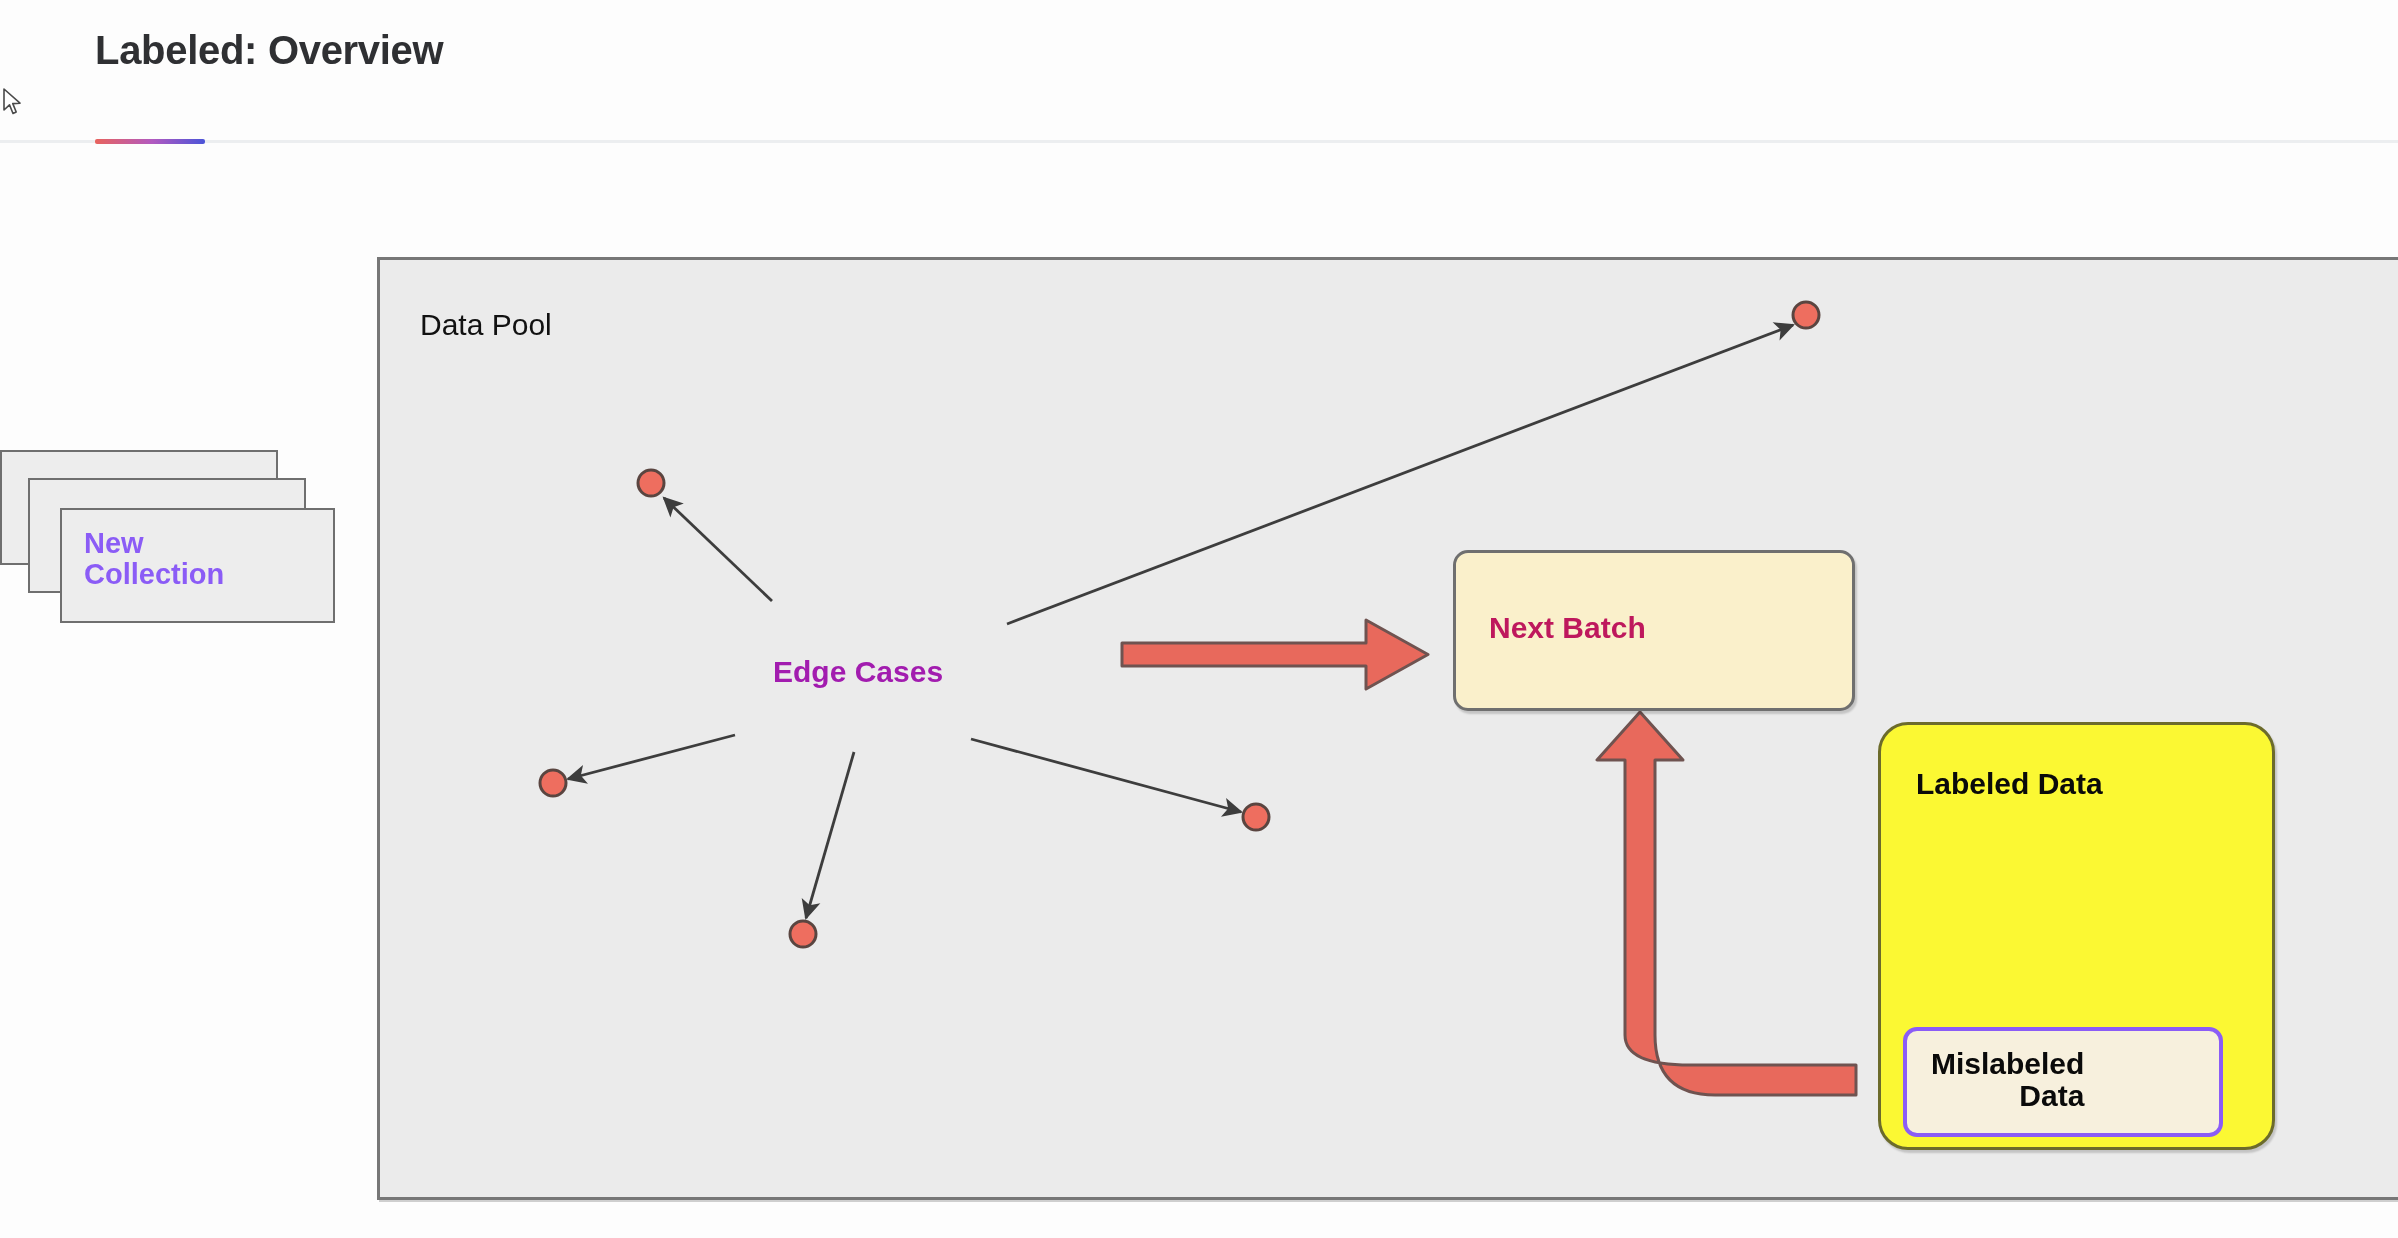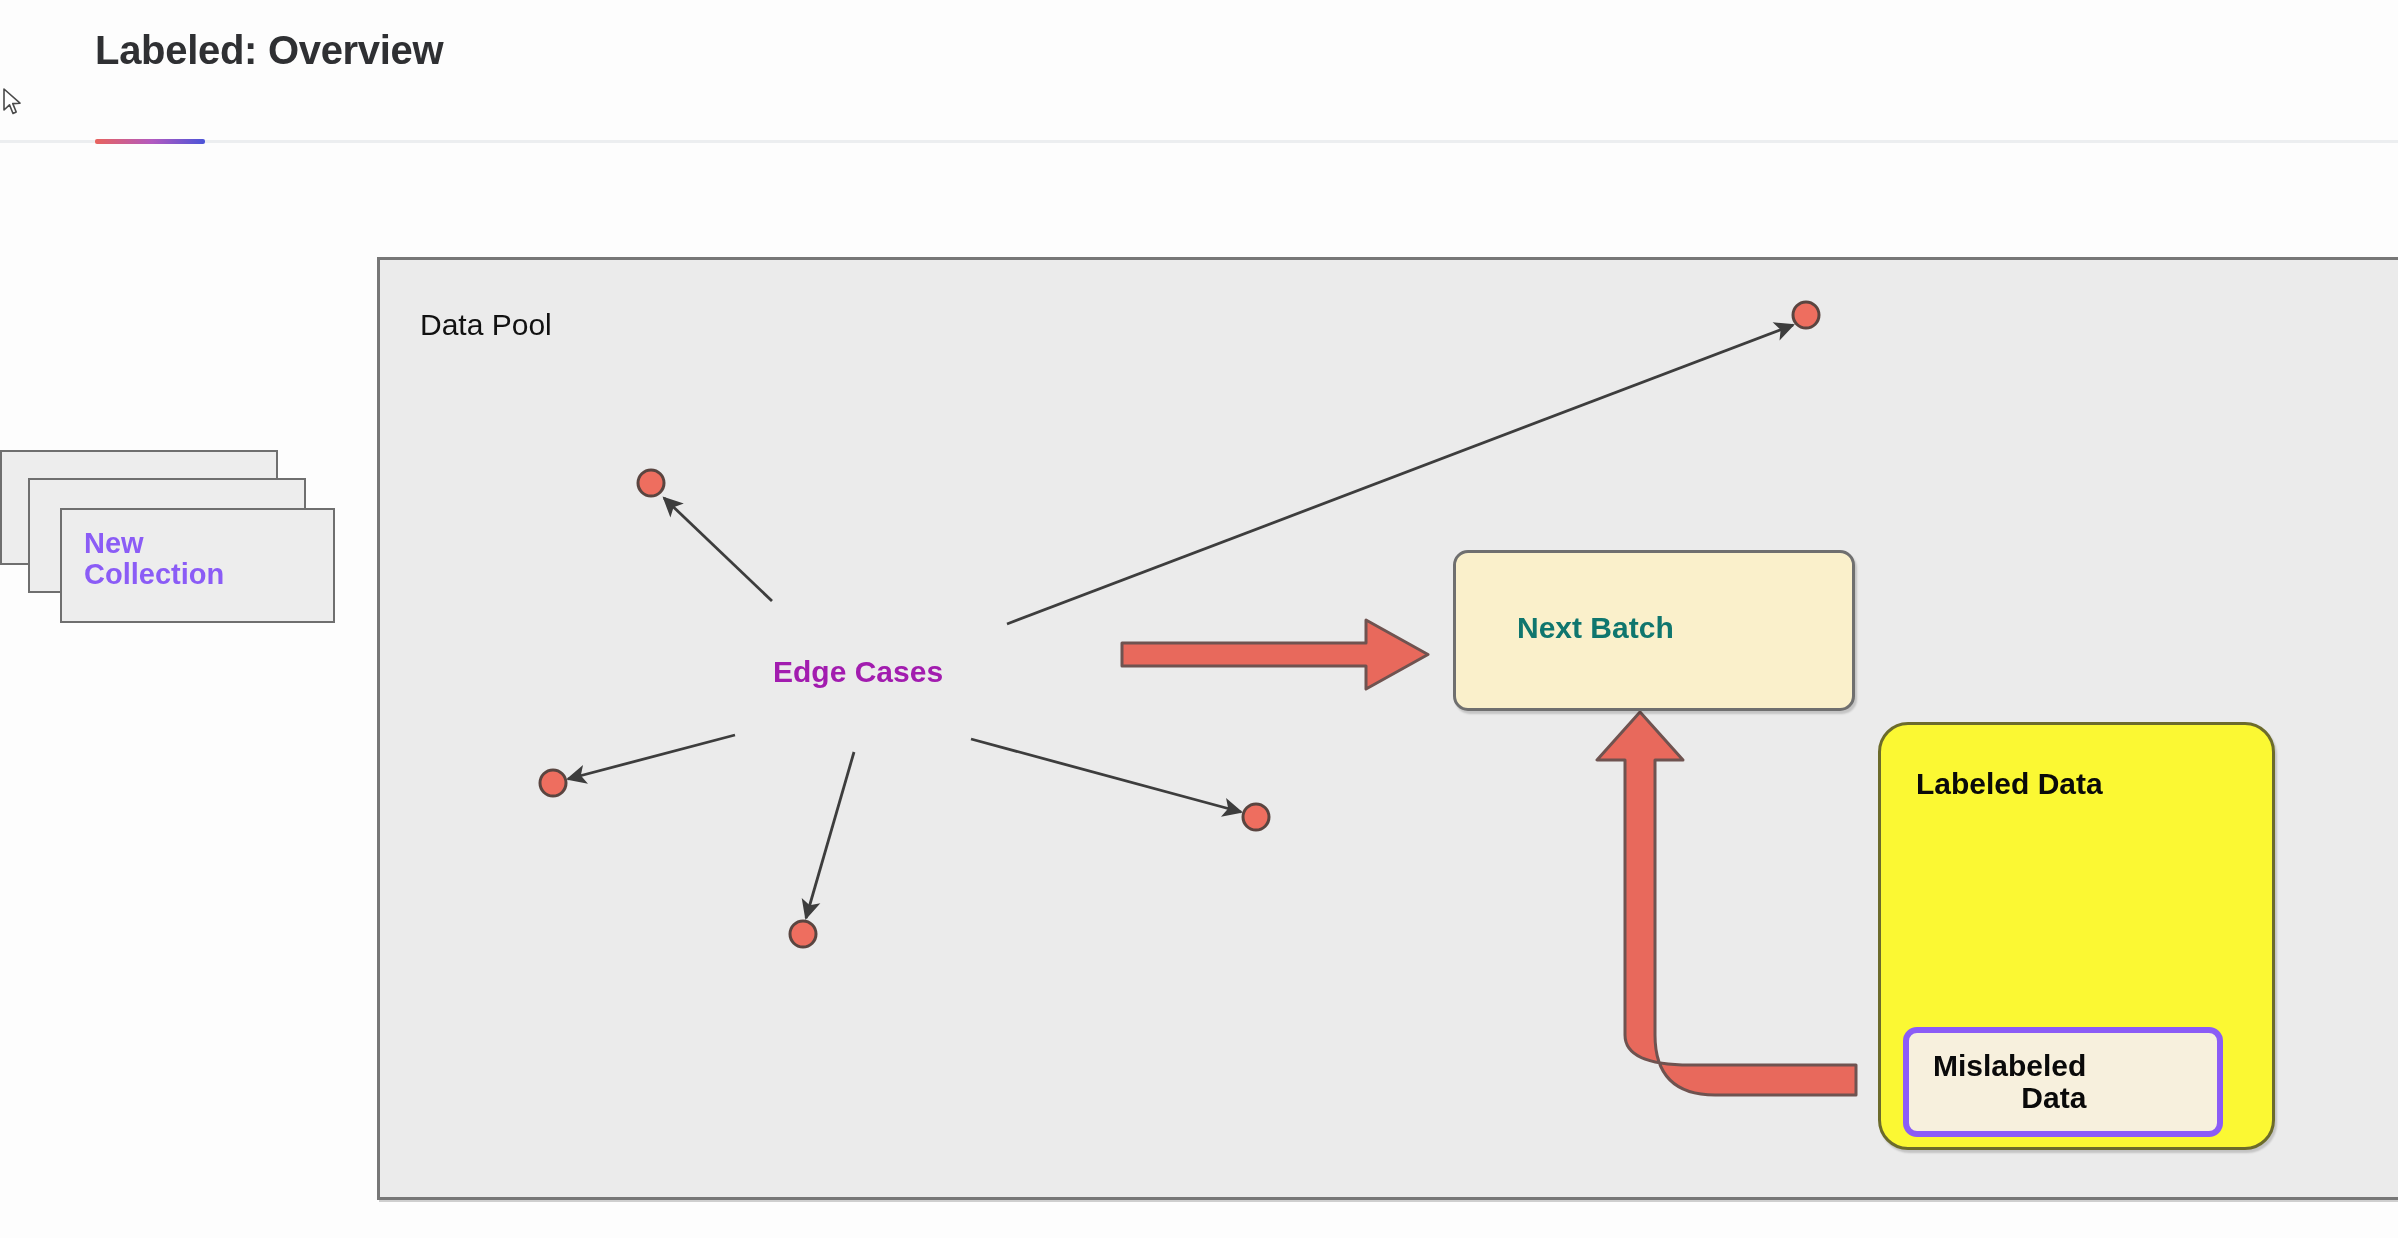--- a/index.html
+++ b/index.html
@@ -136,23 +136,22 @@
     border-radius: 15px;
     box-sizing: border-box;
     box-shadow: 2px 3px 2px rgba(0,0,0,0.17);
   }
   .next-batch-label {
     position: absolute;
     left: 33px;
     top: 58px;
     font-size: 30px;
     font-weight: bold;
-    color: #0f766e;
-    white-space: nowrap;
-    margin-left: 28px;
+    color: #be185d;
+    white-space: nowrap;
   }
 
   
   .labeled-data {
     position: absolute;
     left: 1878px;
     top: 722px;
     width: 397px;
     height: 428px;
     background: #fbf833;
@@ -171,21 +170,21 @@
     color: #0a0a0a;
     white-space: nowrap;
   }
   .mislabeled-data {
     position: absolute;
     left: 22px;
     top: 302px;
     width: 320px;
     height: 110px;
     background: #f7f0dd;
-    border: 6px solid #8b5cf6;
+    border: 4px solid #8b5cf6;
     border-radius: 14px;
     box-sizing: border-box;
   }
   .mislabeled-data-label {
     position: absolute;
     left: 24px;
     top: 17px;
     font-size: 30px;
     font-weight: bold;
     color: #0a0a0a;

